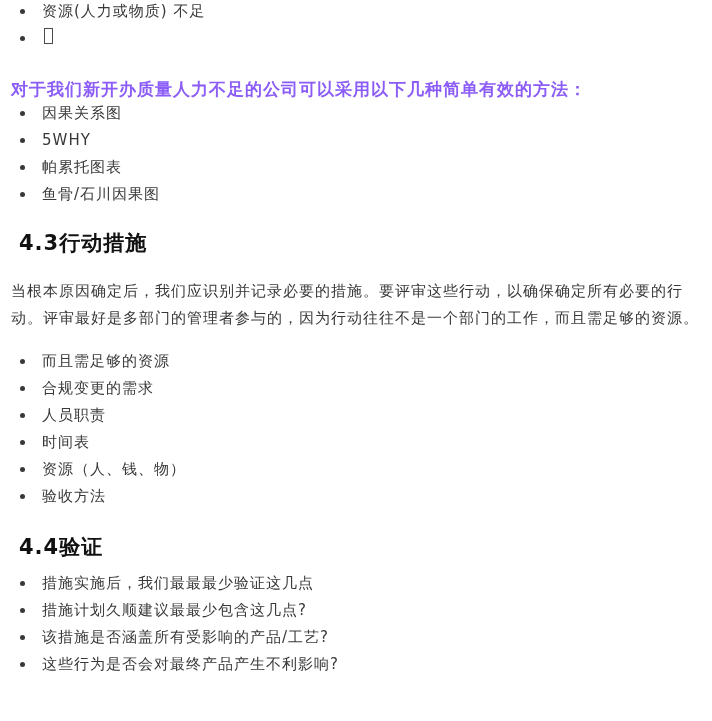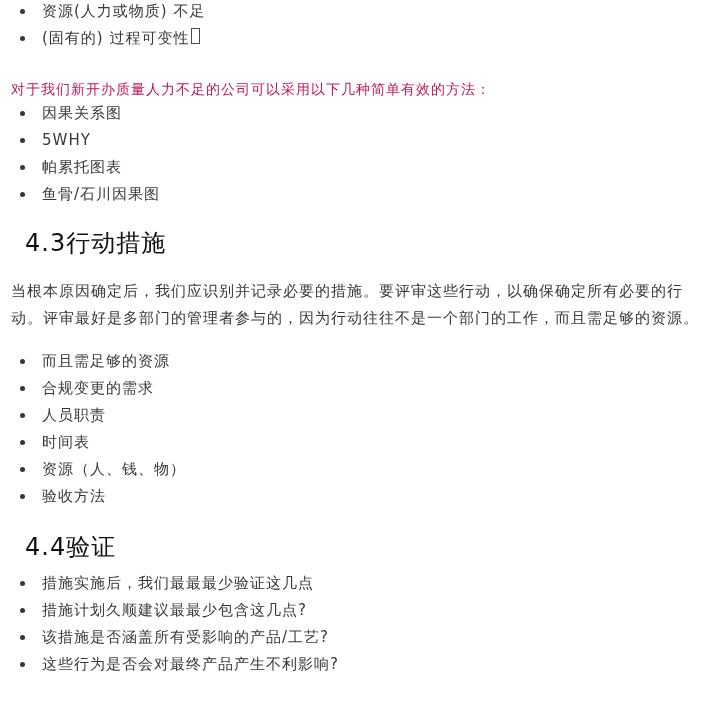--- a/index.html
+++ b/index.html
@@ -29,30 +29,30 @@
     line-height: 27px;
     padding-left: 6px;
   }
   ul.first-list  { margin-top: -2px; }
   ul.methods-list{ margin-top: 0; }
   ul.plan-list   { margin-top: 16px; }
   ul.verify-list { margin-top: 12px; }
 
   p.intro-heading {
     margin: 26px 0 0 0;
-    font-size: 14px;
-    font-weight: normal;
+    font-size: 17px;
+    font-weight: bold;
     line-height: 22px;
-    color: #be185d;
+    color: #8b5cf6;
     letter-spacing: 1px;
   }
   h3.section-heading {
-    margin: 24px 0 0 14px;
-    font-size: 24px;
-    font-weight: normal;
+    margin: 24px 0 0 8px;
+    font-size: 21px;
+    font-weight: bold;
     line-height: 22px;
     color: #111111;
     letter-spacing: 1px;
   }
   h3.second-section { margin-top: 26px; }
   p.body-para {
     margin: 24px 0 0 0;
     line-height: 27px;
   }
   p.plan-heading {
@@ -72,21 +72,21 @@
     margin-left: 2px;
   }
 </style>
 </head>
 <body>
 
 <div class="doc">
 
   <ul class="blist first-list">
     <li><span>资源(人力或物质) 不足</span></li>
-    <li><span>(固有的) 过程可变性</span><span class="tofu"></span></li>
+    <li><span class="tofu"></span></li>
   </ul>
 
   <p class="intro-heading">对于我们新开办质量人力不足的公司可以采用以下几种简单有效的方法：</p>
 
   <ul class="blist methods-list">
     <li><span>因果关系图</span></li>
     <li><span>5WHY</span></li>
     <li><span>帕累托图表</span></li>
     <li><span>鱼骨/石川因果图</span></li>
   </ul>

